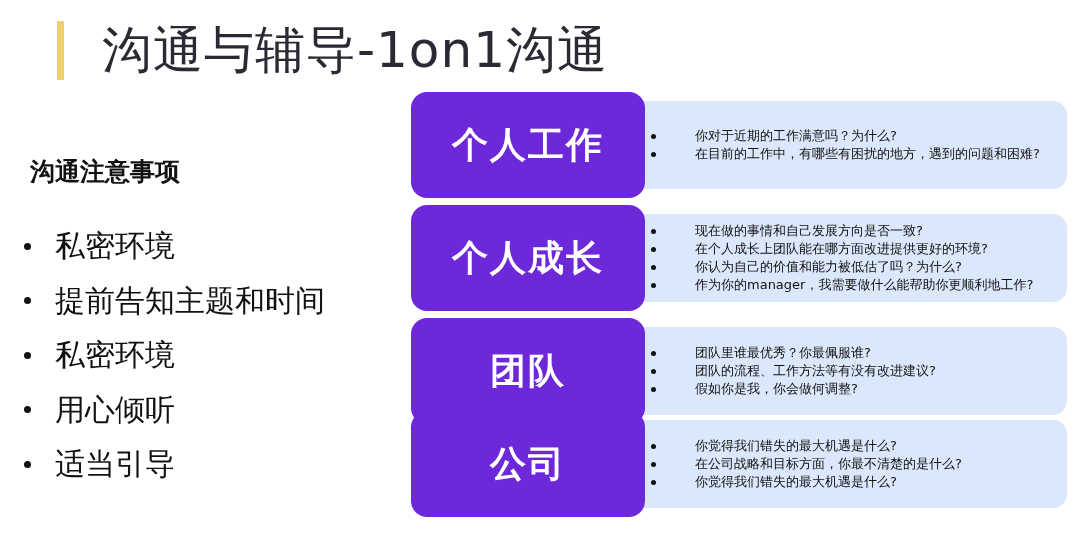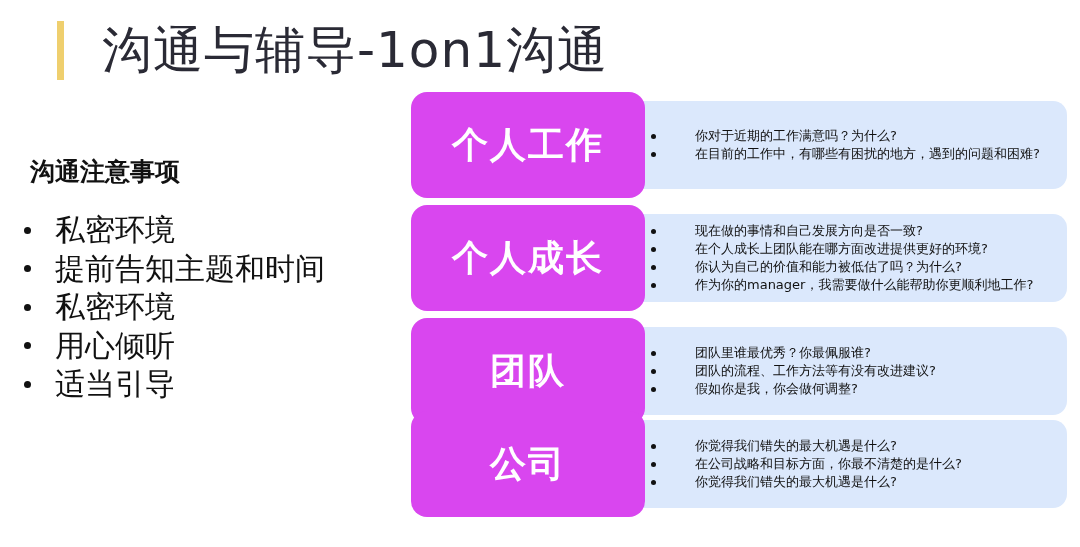--- a/index.html
+++ b/index.html
@@ -4,30 +4,30 @@
 <style>
   html, body { margin:0; padding:0; }
   body {
     width:1080px; height:547px; background:#ffffff; position:relative; overflow:hidden;
     font-family: "DejaVu Sans", "Liberation Sans", sans-serif; color:#1a1a1a;
   }
   .title-bar { position:absolute; left:57px; top:21px; width:7px; height:59px; background:#efcf6e; }
   .title { position:absolute; left:102px; top:18px; font-size:50px; color:#2a2a35; letter-spacing:1px; line-height:64px; white-space:nowrap;text-align:right; }
   .notes-heading { position:absolute; left:30px; top:150px; font-size:25px; font-weight:bold; color:#111; line-height:44px; }
   .notes-list { position:absolute; left:22px; top:211px; margin:0; padding:0; list-style:none; }
-  .notes-list li { font-size:30px; line-height:38.5px; color:#111; white-space:nowrap; display:flex; align-items:center; }
+  .notes-list li { font-size:30px; line-height:38.5px; color:#111; white-space:nowrap; display:flex; align-items:center;margin-top:16px; }
   .notes-list li .dot { width:7px; height:7px; border-radius:50%; background:#111; margin-right:24px; margin-left:2px; }
   .row { position:absolute; left:411px; width:656px; height:106px; }
   .row .panel {
     position:absolute; left:220px; right:0; top:9px; bottom:9px;
     background:#dbe8fc; border-radius:14px;
   }
   .row .cat {
     position:absolute; left:0; top:0; width:234px; height:106px;
-    background:#d946ef; border-radius:16px; color:#fff;
+    background:#6d28d9; border-radius:16px; color:#fff;
     display:flex; align-items:center; justify-content:center;
     font-size:36px; font-weight:bold; letter-spacing:2px;
   }
   .row .qs { position:absolute; left:240px; top:0; bottom:0; display:flex; flex-direction:column; justify-content:center; margin:0; padding:0; list-style:none; }
   .row .qs li { font-size:13px; line-height:18px; color:#111; white-space:nowrap; display:flex; align-items:center;gap:35px; }
   .row .qs li .b { width:5px; height:5px; border-radius:50%; background:#111; margin-right:4px; }
 </style>
 </head>
 <body>
 

